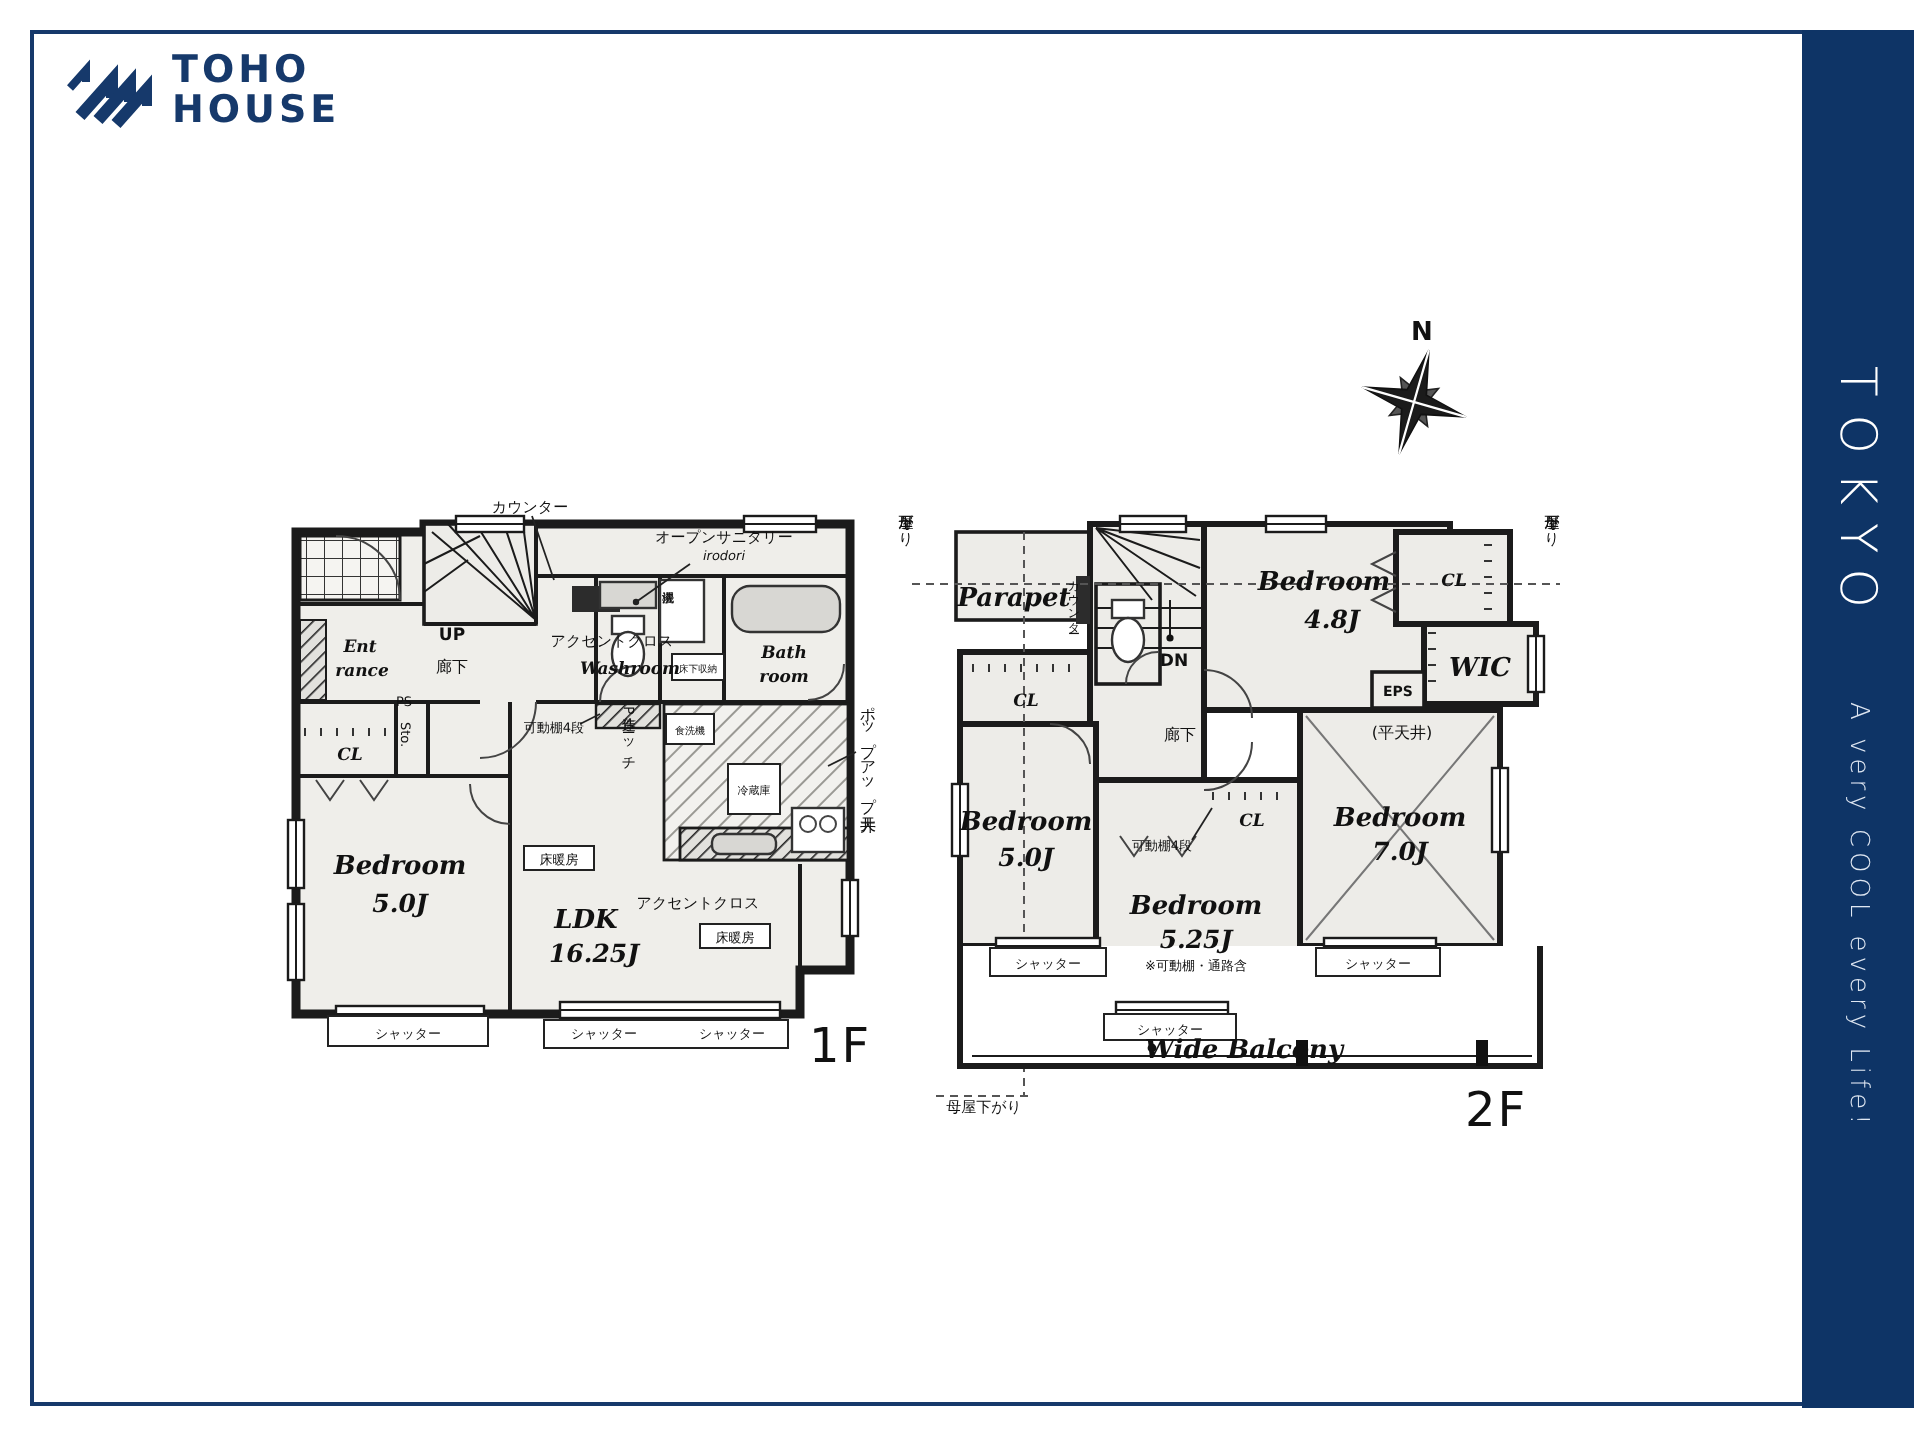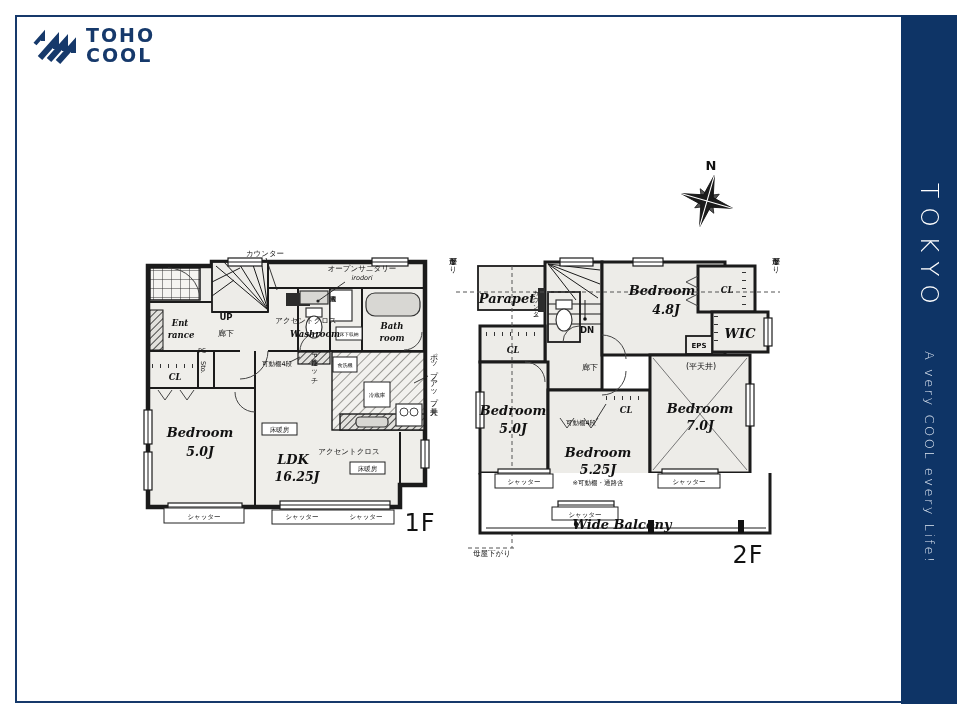--- a/index.html
+++ b/index.html
@@ -51,21 +51,21 @@
 
   <div class="logo">
     <svg width="44" height="46" viewBox="0 0 44 46">
       <path d="M3,22 L11,13 L11,19" fill="none" stroke="#16396b" stroke-width="4"></path>
       <path d="M8,36 L24,18 L24,27" fill="none" stroke="#16396b" stroke-width="6"></path>
       <path d="M17,38 L33,20 L33,29" fill="none" stroke="#16396b" stroke-width="6"></path>
       <path d="M26,40 L42,22 L42,31" fill="none" stroke="#16396b" stroke-width="6"></path>
     </svg>
     <div class="logo-text">
       <div>TOHO</div>
-      <div>COOL</div>
+      <div>HOUSE</div>
     </div>
   </div>
 
   <div class="sidebar">
     <span class="v sb-title">TOKYO</span>
     <span class="v sb-tag">A very COOL every Life!</span>
   </div>
 
   <div class="vlab" style="left:330px;top:291px;font-size:6px;">洗濯機</div>
   <div class="vlab" style="left:199px;top:361px;font-size:6.5px;">Sto.</div>

